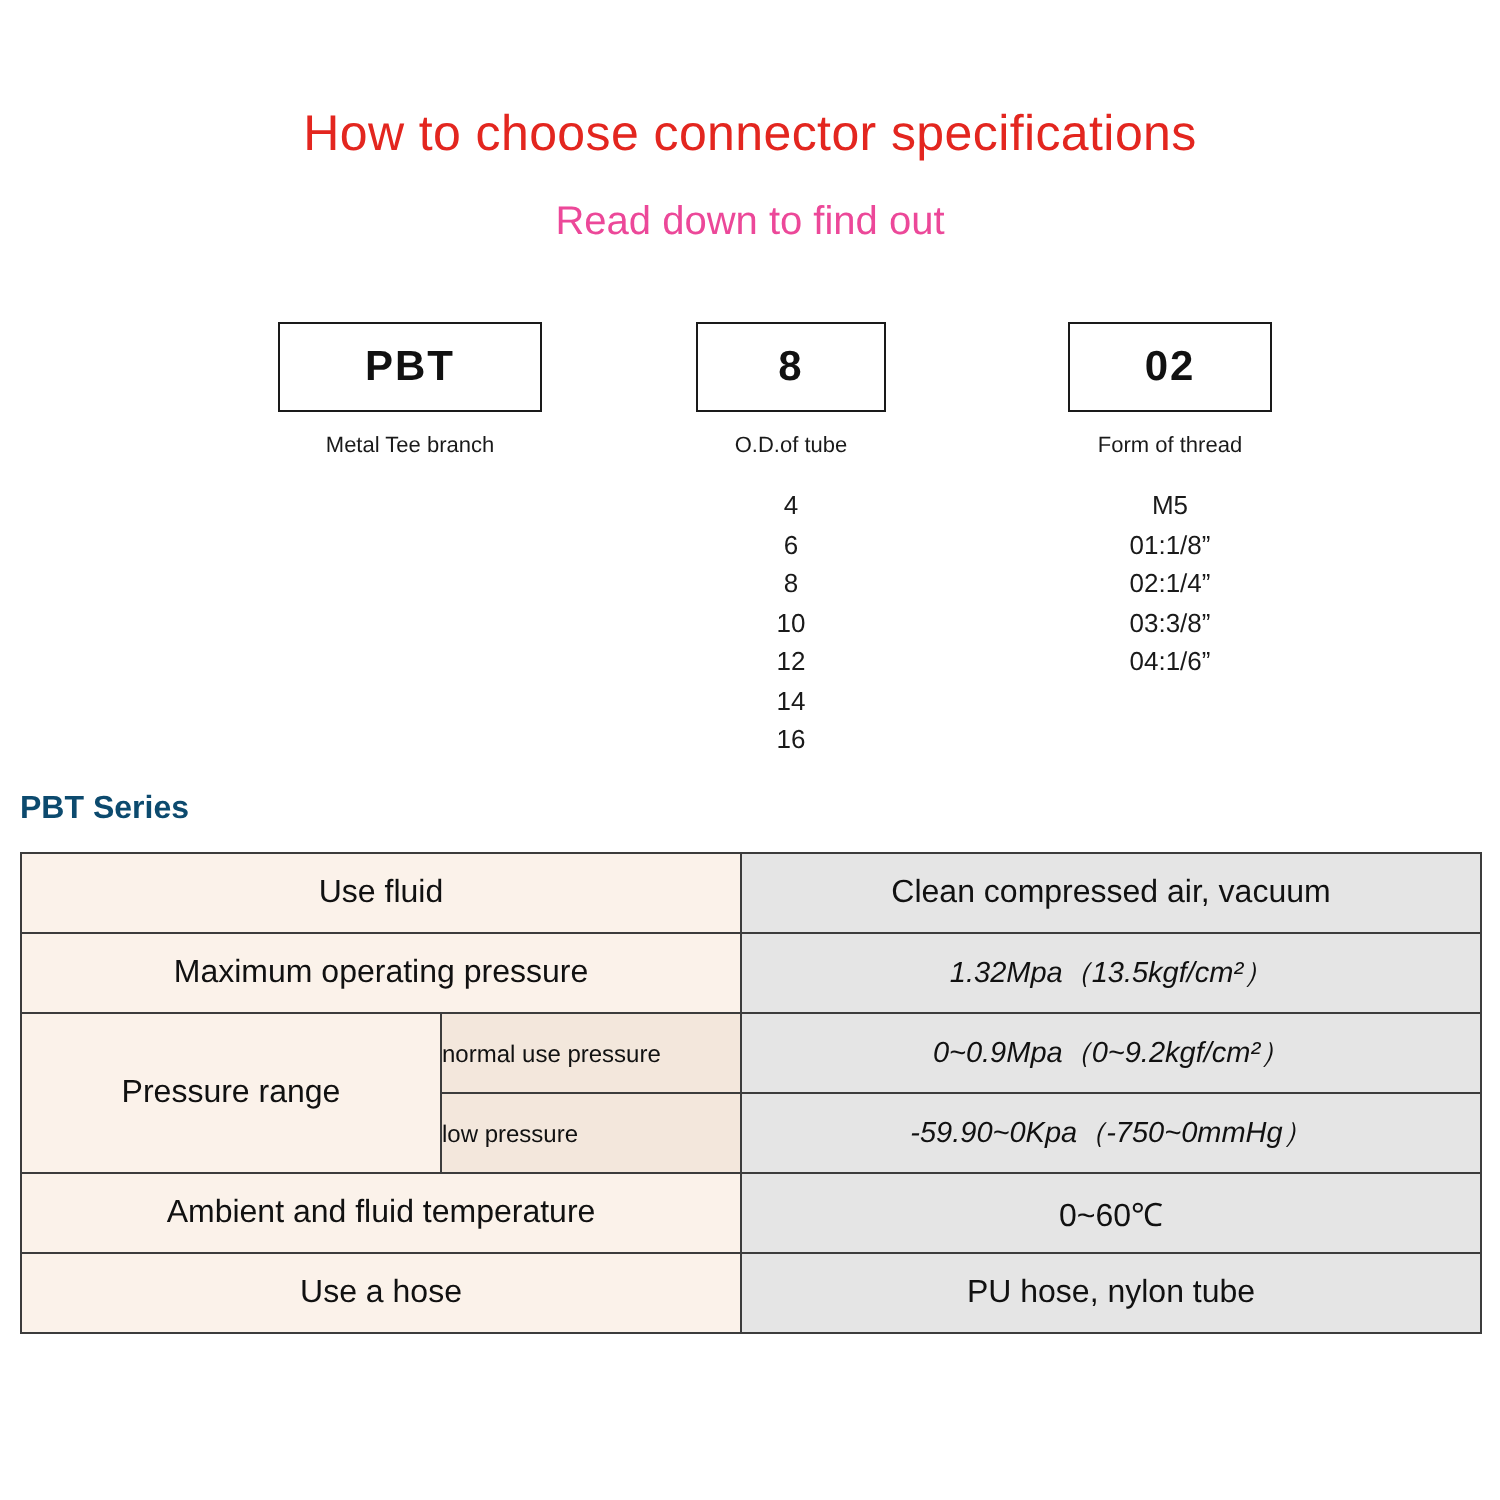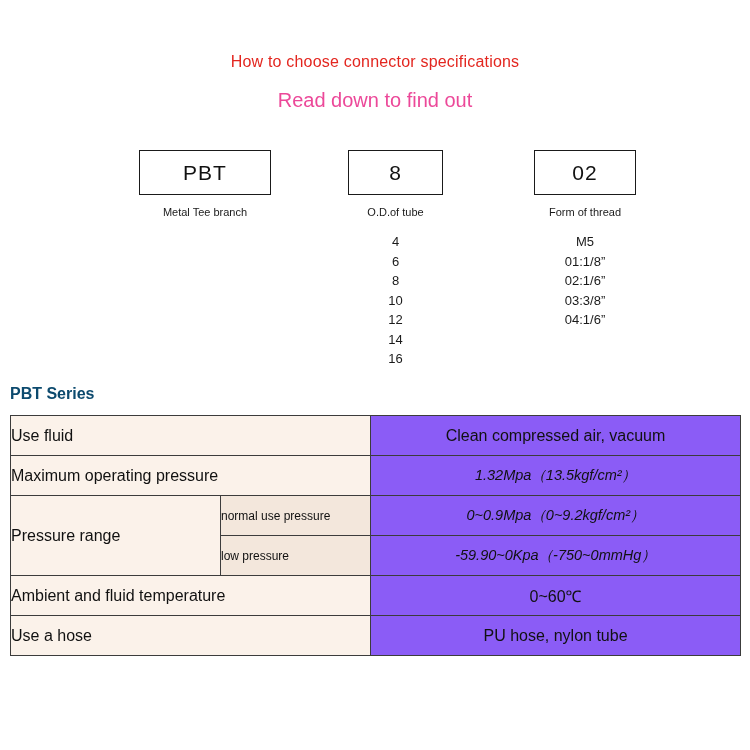--- a/index.html
+++ b/index.html
@@ -14,21 +14,21 @@
   }
   .page {
     position: relative;
     width: 750px;
     height: 750px;
     overflow: hidden;
   }
   .title {
     text-align: center;
     color: #e3261f;
-    font-size: 16px;
+    font-size: 25px;
     font-weight: normal;
     letter-spacing: 0.2px;
     margin: 52px 0 0 0;
     line-height: 1.2;
   }
   .subtitle {
     text-align: center;
     color: #ec4899;
     font-size: 20px;
     margin: 17px 0 0 0;
@@ -49,21 +49,21 @@
   .col-2 { left: 348px; width: 95px; }
   .col-3 { left: 534px; width: 102px; }
 
   .code-box {
     border: 1px solid #1a1a1a;
     height: 45px;
     display: flex;
     align-items: center;
     justify-content: center;
     font-size: 21px;
-    font-weight: normal;
+    font-weight: bold;
     letter-spacing: 1px;
     background: #ffffff;
   }
   .code-caption {
     margin-top: 11px;
     font-size: 11px;
     color: #1a1a1a;
   }
   .opt-list {
     margin-top: 14px;
@@ -91,30 +91,31 @@
   table.spec td {
     border: 1px solid #3c3c3c;
     padding: 0;
     vertical-align: middle;
   }
   .cell-label {
     background: #fbf2ea;
     font-size: 16px;
     padding: 10px 10px 10px 12px;
     height: 40px;
+    text-align: center;
   }
   .cell-sublabel {
     background: #f3e7dc;
     font-size: 12px;
     text-align: left;
     height: 38px;
     padding: 4px 6px;
   }
   .cell-value {
-    background: #8b5cf6;
+    background: #e5e5e5;
     font-size: 16px;
     text-align: center;
     height: 40px;
     padding: 8px 6px;
   }
   .cell-value.small {
     font-size: 14.5px;
     font-style: italic;
   }
 </style>
@@ -146,21 +147,21 @@
         <div>16</div>
       </div>
     </div>
 
     <div class="col col-3">
       <div class="code-box">02</div>
       <div class="code-caption">Form of thread</div>
       <div class="opt-list">
         <div>M5</div>
         <div>01:1/8”</div>
-        <div>02:1/6”</div>
+        <div>02:1/4”</div>
         <div>03:3/8”</div>
         <div>04:1/6”</div>
       </div>
     </div>
 
   </div>
 
   <div class="series-label">PBT Series</div>
 
   <div class="table-wrap">

